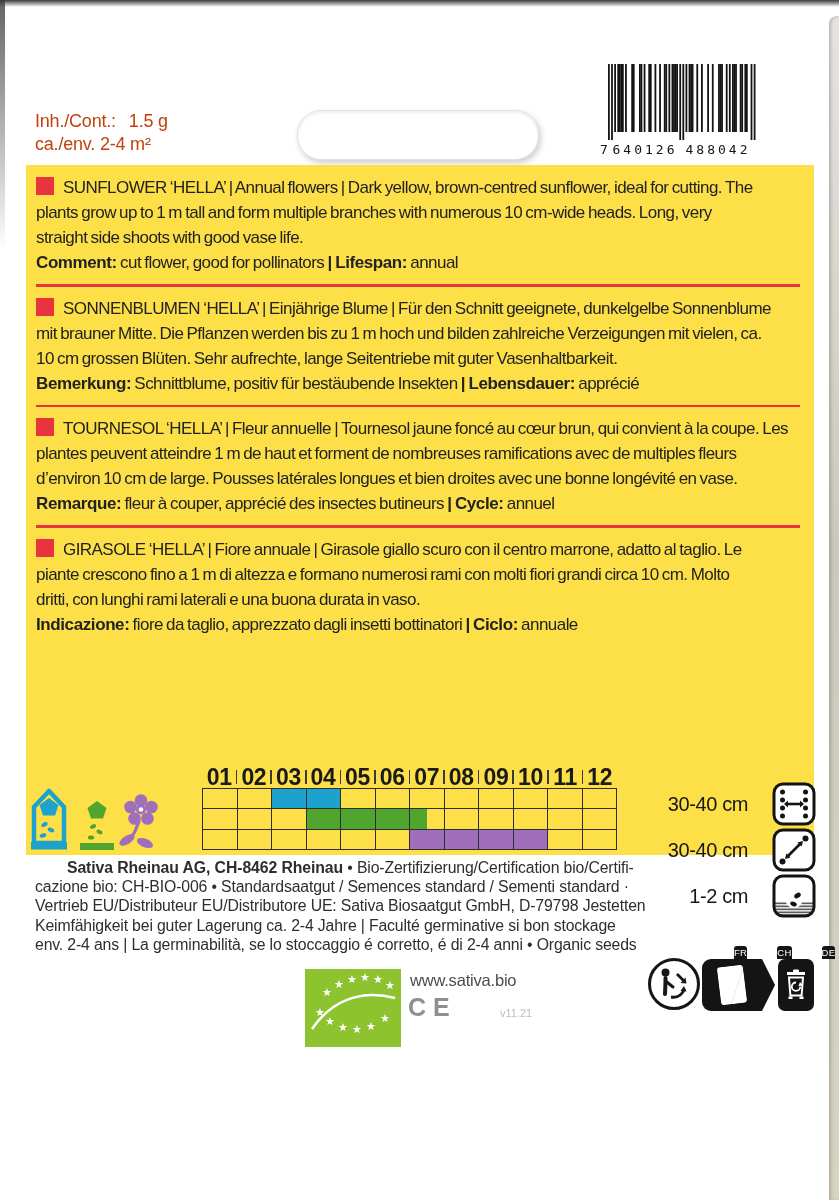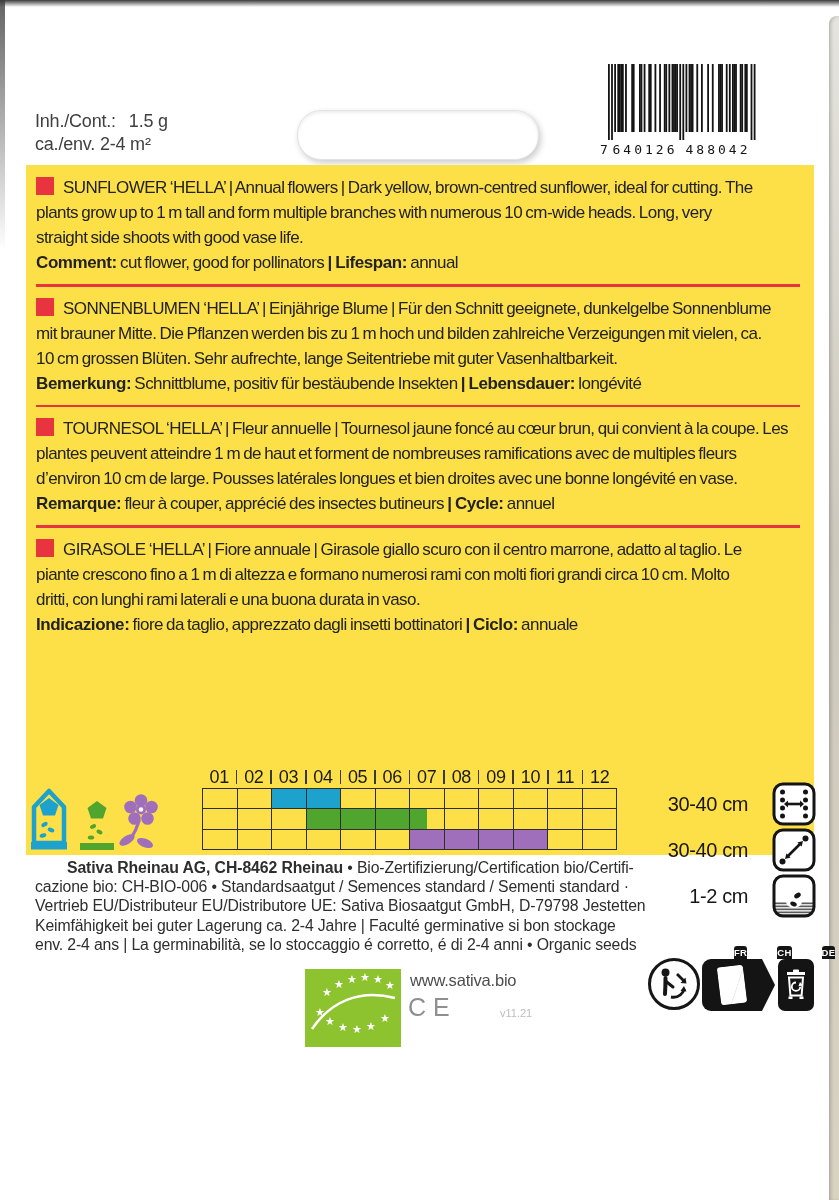--- a/index.html
+++ b/index.html
@@ -9,21 +9,21 @@
   .edge-top{position:absolute;left:0;top:0;width:100%;height:7px;
     background:linear-gradient(to bottom,rgba(25,25,25,.85),rgba(25,25,25,0));}
   .edge-left{position:absolute;left:0;top:0;width:5px;height:250px;
     background:linear-gradient(to bottom,rgba(60,60,60,.8),rgba(120,120,120,0));}
   .edge-right{position:absolute;right:0;top:16px;width:10px;height:1184px;
     border-top-left-radius:8px;
     background:linear-gradient(to bottom,#e6e4df,#ccc8bc 45%,#d9d3c2);
     box-shadow:inset 3px 0 4px -2px rgba(0,0,0,.28);}
   
   .contents{position:absolute;left:35px;top:110px;font-size:18px;font-weight:500;
-    color:#404040;line-height:23px;letter-spacing:-.2px;}
+    color:#c2410c;line-height:23px;letter-spacing:-.2px;}
   .contents .row{display:flex;gap:13px;}
   
   .hole{position:absolute;left:297px;top:110px;width:240px;height:48px;border-radius:24px;
     background:#fff;border:1px solid #e3e3e3;
     box-shadow:2px 3px 6px rgba(0,0,0,.20), inset 0 2px 3px rgba(0,0,0,.07);}
   
   .barcode{position:absolute;left:594px;top:64px;}
   
   .pink{position:absolute;left:26px;top:165px;width:788px;height:690px;background:#fde047;
     box-sizing:border-box;padding:10px 14px 0 10px;}
@@ -31,21 +31,21 @@
     white-space:pre-line;color:#222;}
   .bullet{display:inline-block;width:18px;height:18px;background:#E8343F;margin-right:9px;
     transform:translateY(2px);}
   .note{margin:0;font-size:17px;line-height:25px;letter-spacing:-.55px;word-spacing:-1px;color:#222;}
   .note b{letter-spacing:-.4px;}
   .divider{height:2.5px;background:#E8343F;margin:9px 0 9px 0;width:100%;}
   
   .legend{position:absolute;}
   .calendar{position:absolute;left:202px;top:767px;width:415px;}
   .mrow{display:flex;height:21px;}
-  .mcell{flex:1;text-align:center;font-size:18px;font-weight:400;color:#1a1a1a;position:relative;
+  .mcell{flex:1;text-align:center;font-size:23px;font-weight:700;color:#1a1a1a;position:relative;
     letter-spacing:-.3px;line-height:20px;}
   .mcell + .mcell::before{content:'';position:absolute;left:-0.8px;top:3px;height:14px;width:1.6px;background:#3a3a3a;}
   .cgrid{border:1.6px solid #2e2e2e;box-sizing:border-box;}
   .crow{position:relative;height:19.4px;display:flex;}
   .crow + .crow{border-top:1.6px solid #2e2e2e;}
   .cbar{position:absolute;top:0;bottom:0;z-index:0;}
   .ccell{flex:1;position:relative;z-index:1;}
   .ccell + .ccell{border-left:1.6px solid #2e2e2e;}
   
   .spacing{position:absolute;left:640px;top:782px;width:176px;}
@@ -54,26 +54,26 @@
   .spicon{width:44px;height:44px;flex:0 0 44px;}
   
   .company{position:absolute;left:35px;top:858px;width:640px;font-size:15.8px;line-height:19.2px;
     letter-spacing:-.15px;color:#2e2e2e;white-space:pre-line;}
   .company b{letter-spacing:-.1px;margin-left:32px;}
   
   .botname{position:absolute;left:55px;top:1004px;font-size:15.5px;color:#222;line-height:23px;}
   .botname .latin{font-style:italic;}
   .eulogo{position:absolute;left:305px;top:969px;width:96px;height:78px;}
   .website{position:absolute;left:410px;top:971px;font-size:16.5px;font-weight:normal;color:#4d4d4d;letter-spacing:-.2px;}
-  .cemark{position:absolute;left:408px;top:993px;font-size:25px;color:#8f8f8f;letter-spacing:7px;font-weight:400;}
+  .cemark{position:absolute;left:408px;top:993px;font-size:25px;color:#8f8f8f;letter-spacing:7px;font-weight:700;}
   .version{position:absolute;left:500px;top:1007px;font-size:11px;color:#bdbdbd;}
   .triman{position:absolute;left:646px;top:956px;}
   .infotri{position:absolute;left:702px;top:946px;width:114px;}
   .tabs{display:flex;gap:2px;margin-left:4px;height:13px;}
-  .tab{width:44px;background:#141414;color:#fff;font-size:9.5px;font-weight:bold;text-align:center;
+  .tab{width:44px;background:#141414;color:#fff;font-size:9.5px;font-weight:normal;text-align:center;
     line-height:13px;border-radius:3px 3px 0 0;letter-spacing:.3px;margin-left:28px;}
   .itbody{display:flex;align-items:stretch;height:52px;}
   .itleft{width:60px;background:#141414;border-radius:9px 0 0 9px;display:flex;align-items:center;justify-content:center;}
   .itpoint{width:0;height:0;border-top:26px solid transparent;border-bottom:26px solid transparent;border-left:13px solid #141414;}
   .itgap{width:3px;}
   .itright{width:36px;background:#141414;border-radius:7px;display:flex;align-items:center;justify-content:center;}
   .env{width:26px;height:38px;background:#fff;border-radius:3px;transform:rotate(-7deg);
     background-image:linear-gradient(115deg,#fff 62%,#e7e7e7 62.5%,#fff 66%);}
 </style>
 </head>
@@ -156,21 +156,21 @@
 
     <p class="desc"><span class="bullet"></span><span>SUNFLOWER ‘HELLA’ | Annual flowers | Dark yellow, brown-centred sunflower, ideal for cutting. The
 plants grow up to 1 m tall and form multiple branches with numerous 10 cm-wide heads. Long, very
 straight side shoots with good vase life.</span></p>
     <p class="note"><b>Comment:</b><span> cut flower, good for pollinators </span><b>| Lifespan:</b><span> annual</span></p>
     <div class="divider"></div>
 
     <p class="desc"><span class="bullet"></span><span>SONNENBLUMEN ‘HELLA’ | Einjährige Blume | Für den Schnitt geeignete, dunkelgelbe Sonnenblume
 mit brauner Mitte. Die Pflanzen werden bis zu 1 m hoch und bilden zahlreiche Verzeigungen mit vielen, ca.
 10 cm grossen Blüten. Sehr aufrechte, lange Seitentriebe mit guter Vasenhaltbarkeit.</span></p>
-    <p class="note"><b>Bemerkung:</b><span> Schnittblume, positiv für bestäubende Insekten </span><b>| Lebensdauer:</b><span> longévité</span></p>
+    <p class="note"><b>Bemerkung:</b><span> Schnittblume, positiv für bestäubende Insekten </span><b>| Lebensdauer:</b><span> apprécié</span></p>
     <div class="divider"></div>
 
     <p class="desc"><span class="bullet"></span><span>TOURNESOL ‘HELLA’ | Fleur annuelle | Tournesol jaune foncé au cœur brun, qui convient à la coupe. Les
 plantes peuvent atteindre 1 m de haut et forment de nombreuses ramifications avec de multiples fleurs
 d’environ 10 cm de large. Pousses latérales longues et bien droites avec une bonne longévité en vase.</span></p>
     <p class="note"><b>Remarque:</b><span> fleur à couper, apprécié des insectes butineurs </span><b>| Cycle:</b><span> annuel</span></p>
     <div class="divider"></div>
 
     <p class="desc"><span class="bullet"></span><span>GIRASOLE ‘HELLA’ | Fiore annuale | Girasole giallo scuro con il centro marrone, adatto al taglio. Le
 piante crescono fino a 1 m di altezza e formano numerosi rami con molti fiori grandi circa 10 cm. Molto

